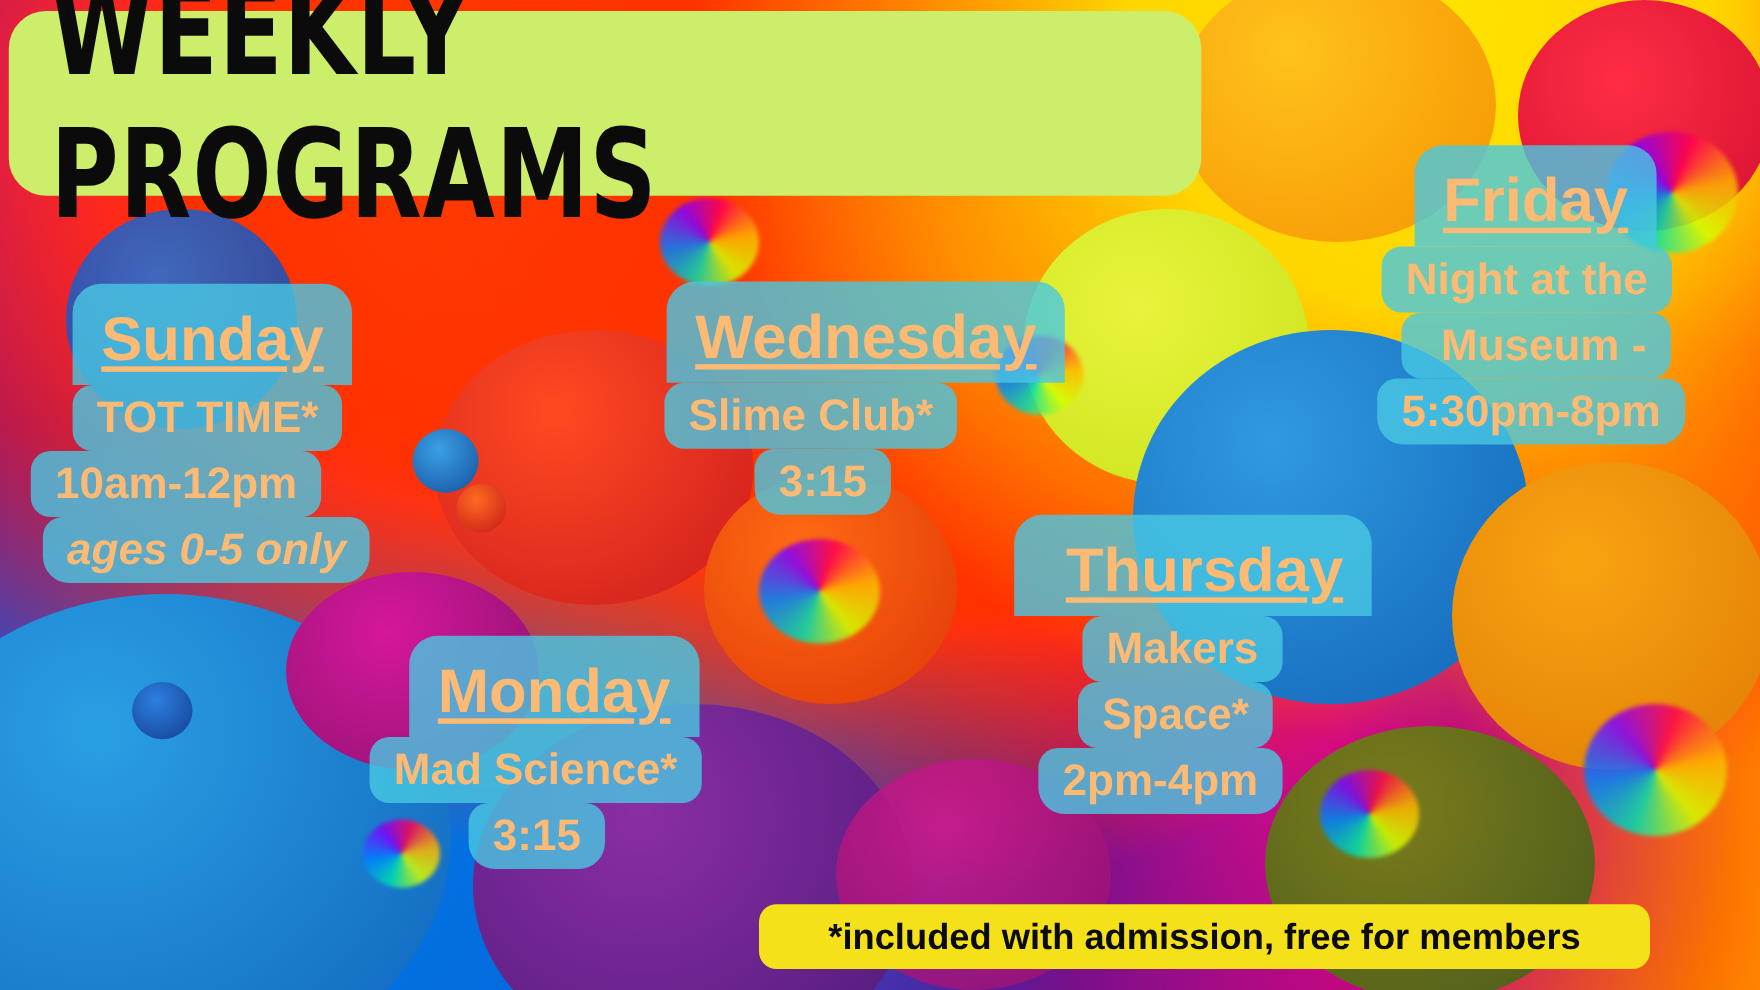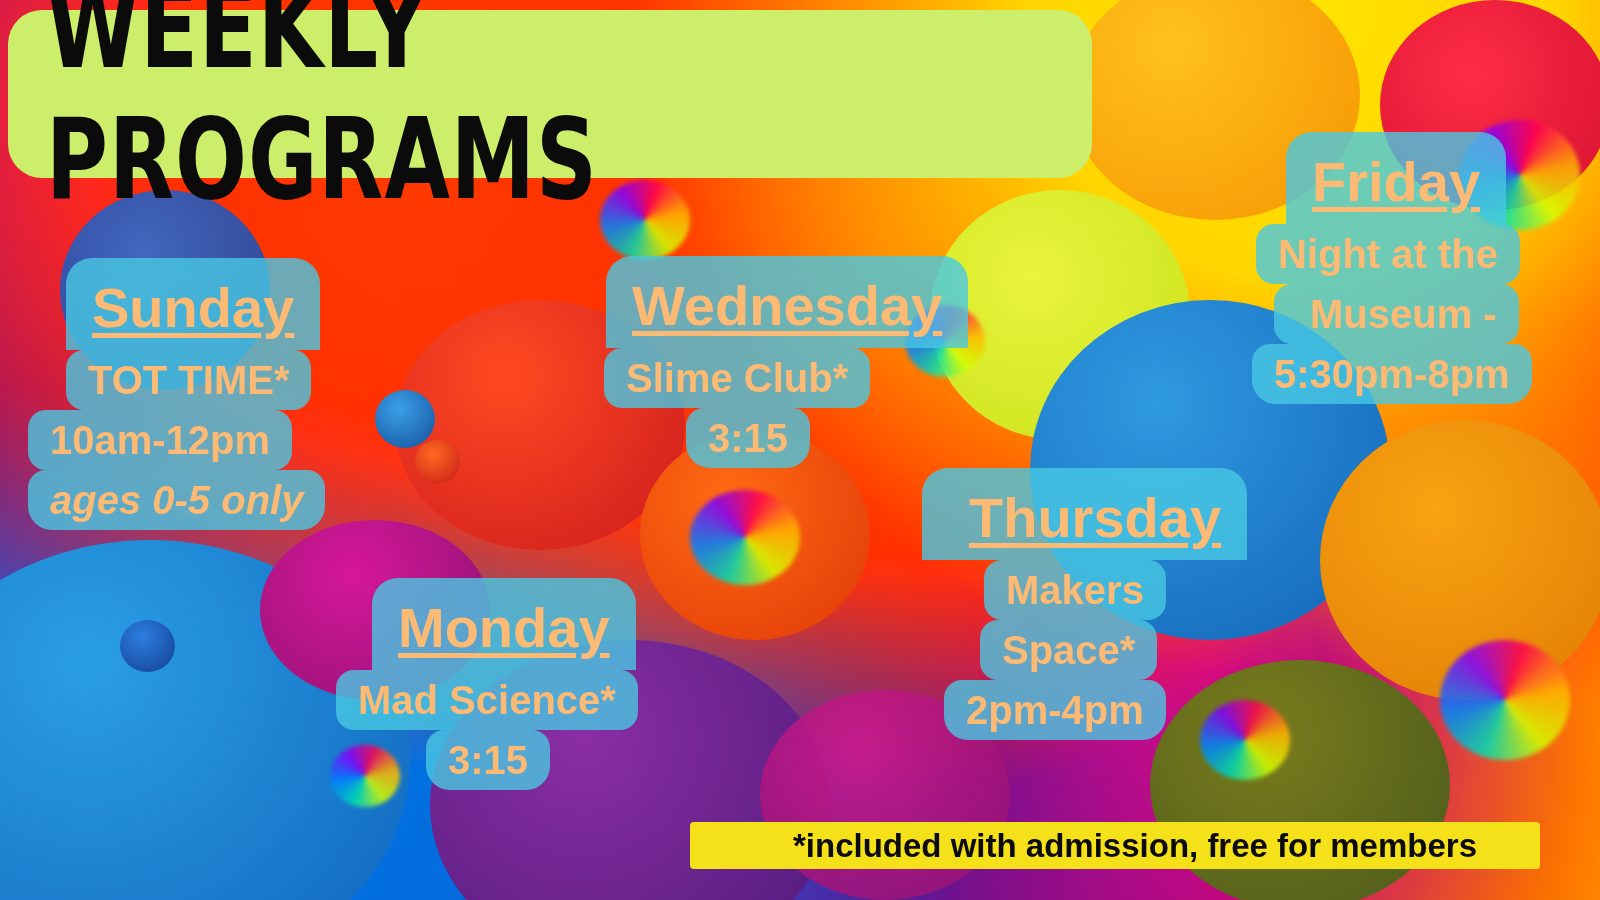--- a/index.html
+++ b/index.html
@@ -74,23 +74,23 @@
     font-size:92px;
     letter-spacing:1px;
     color:#0b0b0b;
     transform:scaleX(0.92) scaleY(1.22);
     transform-origin:left center;
     text-transform:uppercase;
   }
 
   
   .footer{
-    position:absolute;left:690px;top:822px;width:810px;height:47px;
-    background:#f5e11a;border-radius:4px;
-    display:flex;align-items:center;justify-content:center;padding-left:40px;
+    position:absolute;left:690px;top:822px;width:810px;height:59px;
+    background:#f5e11a;border-radius:16px;
+    display:flex;align-items:center;justify-content:center;
   }
   .footer-text{
     font-size:33px;font-weight:700;color:#0b0b0b;white-space:nowrap;
   }
 </style>
 </head>
 <body>
 
 <div class="poster">
 
@@ -124,21 +124,21 @@
   </div>
 
   <div class="title-bar">
     <div class="title-text">WEEKLY PROGRAMS</div>
   </div>
 
   <div class="card" style="left:28px;top:258px;">
     <span class="line day r-top" style="margin-left:38px;">Sunday</span>
     <span class="line body r-mid" style="margin-left:38px;">TOT TIME*</span>
     <span class="line body r-mid" style="margin-left:0px;">10am-12pm</span>
-    <span class="line body italic r-bot" style="margin-left:0px;">ages 0-5 only</span>
+    <span class="line body italic r-bot" style="margin-left:11px;">ages 0-5 only</span>
   </div>
 
   <div class="card" style="left:336px;top:578px;">
     <span class="line day r-top" style="margin-left:36px;">Monday</span>
     <span class="line body r-mid" style="margin-left:0px;">Mad Science*</span>
     <span class="line body r-bot" style="margin-left:90px;">3:15</span>
   </div>
 
   <div class="card" style="left:596px;top:256px;">
     <span class="line day r-top" style="margin-left:10px;">Wednesday</span>

